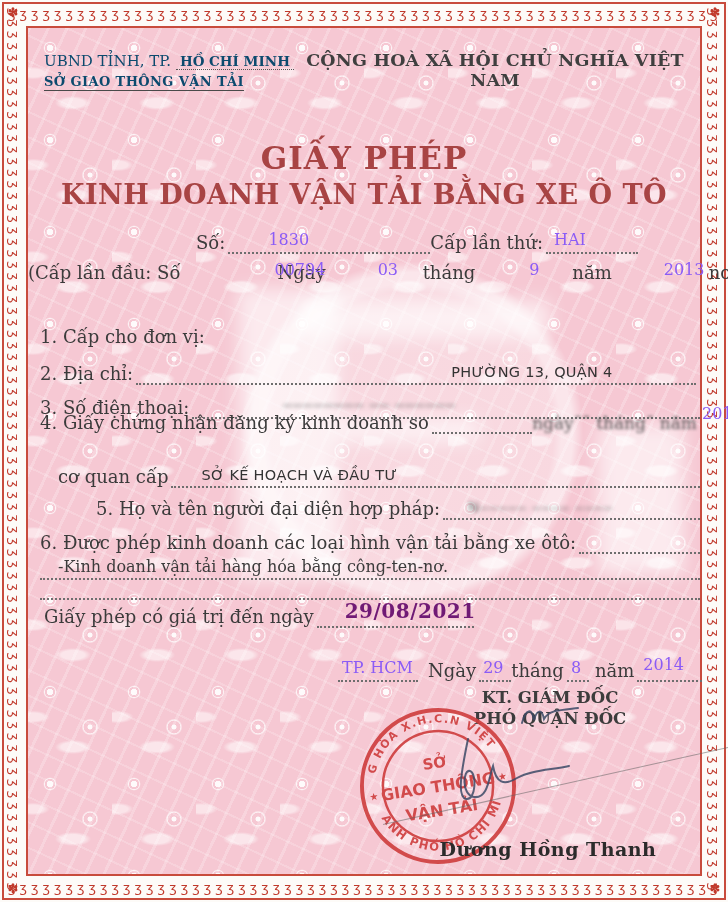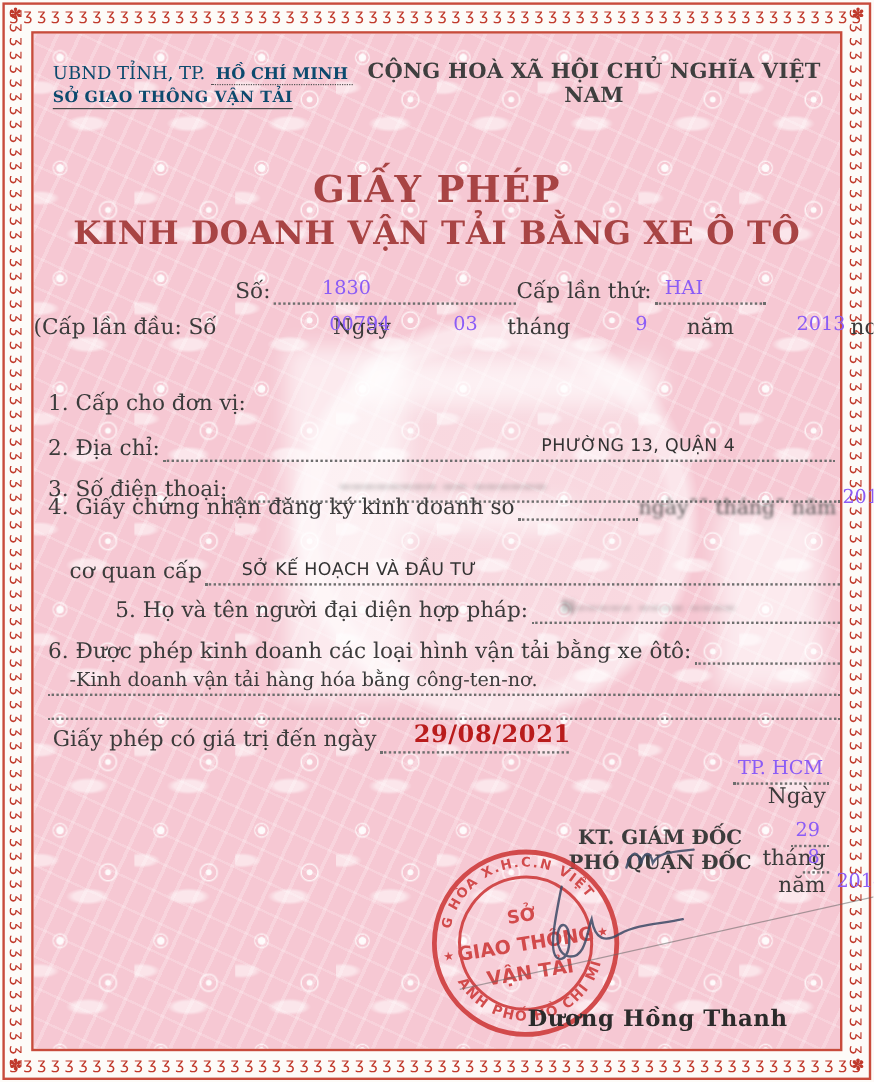--- a/index.html
+++ b/index.html
@@ -54,21 +54,21 @@
   .row{position:absolute;display:flex;align-items:flex-end;height:30px;}
   .lbl{font-size:18px;white-space:nowrap;padding-right:3px;line-height:1.15;}
   .lbl.sm{font-size:16px;}
   .dl{position:relative;border-bottom:2px dotted #6e6e6e;height:100%;}
   .dl.grow{flex:1;}
   .val{position:absolute;bottom:3px;white-space:nowrap;}
   .ser{font-family:"DejaVu Serif",serif;font-size:16px;color:#8b5cf6;}
   .sans{font-family:"DejaVu Sans",sans-serif;font-size:14.5px;color:#333;letter-spacing:.3px;}
   .blur1{filter:blur(1.5px);color:#555;}
   .blur2{filter:blur(2.2px);color:#666;}
-  .bolddate{font-weight:bold;font-size:20px;color:#b91c1c;letter-spacing:.5px;}
+  .bolddate{font-weight:bold;font-size:20px;color:#701a75;letter-spacing:.5px;}
   .sig-titles{left:430px;top:688px;width:240px;text-align:center;font-weight:bold;color:#3c3c3c;}
   .sig-titles .st1{font-size:16.5px;}
   .sig-titles .st2{font-size:16.5px;margin-top:2px;}
   .signer{left:418px;top:838px;width:260px;text-align:center;font-weight:bold;font-size:19px;color:#2b2b2b;letter-spacing:.5px;}
   .stamp-wrap{left:352px;top:700px;width:172px;height:172px;transform:rotate(-9deg);opacity:.92;}
   .sig-wrap{left:430px;top:697px;width:250px;height:130px;}
   .scanline{left:383px;top:824px;width:360px;border-top:1.2px solid rgba(100,100,100,.55);
             transform:rotate(-12.6deg);transform-origin:left top;}
 </style>
 </head>
@@ -198,21 +198,21 @@
       <span class="dl grow"></span>
     </div>
 
     <div class="row" style="left:44px;top:594px;width:430px;height:34px;">
       <span class="lbl">Giấy phép có giá trị đến ngày</span>
       <span class="dl grow">
         <span class="val bolddate" style="left:28px;">29/08/2021</span>
       </span>
     </div>
 
-    <div class="row" style="left:338px;right:37px;top:652px;flex-direction:column;">
+    <div class="row" style="left:338px;right:26px;top:652px;">
       <span class="dl" style="width:80px;">
         <span class="val ser" style="left:4px;">TP. HCM</span>
       </span>
       <span class="lbl" style="padding-left:10px;">Ngày</span>
       <span class="dl" style="width:32px;margin-top:29px;">
         <span class="val ser" style="left:4px;">29</span>
       </span>
       <span class="lbl">tháng</span>
       <span class="dl" style="width:22px;">
         <span class="val ser" style="left:4px;">8</span>

